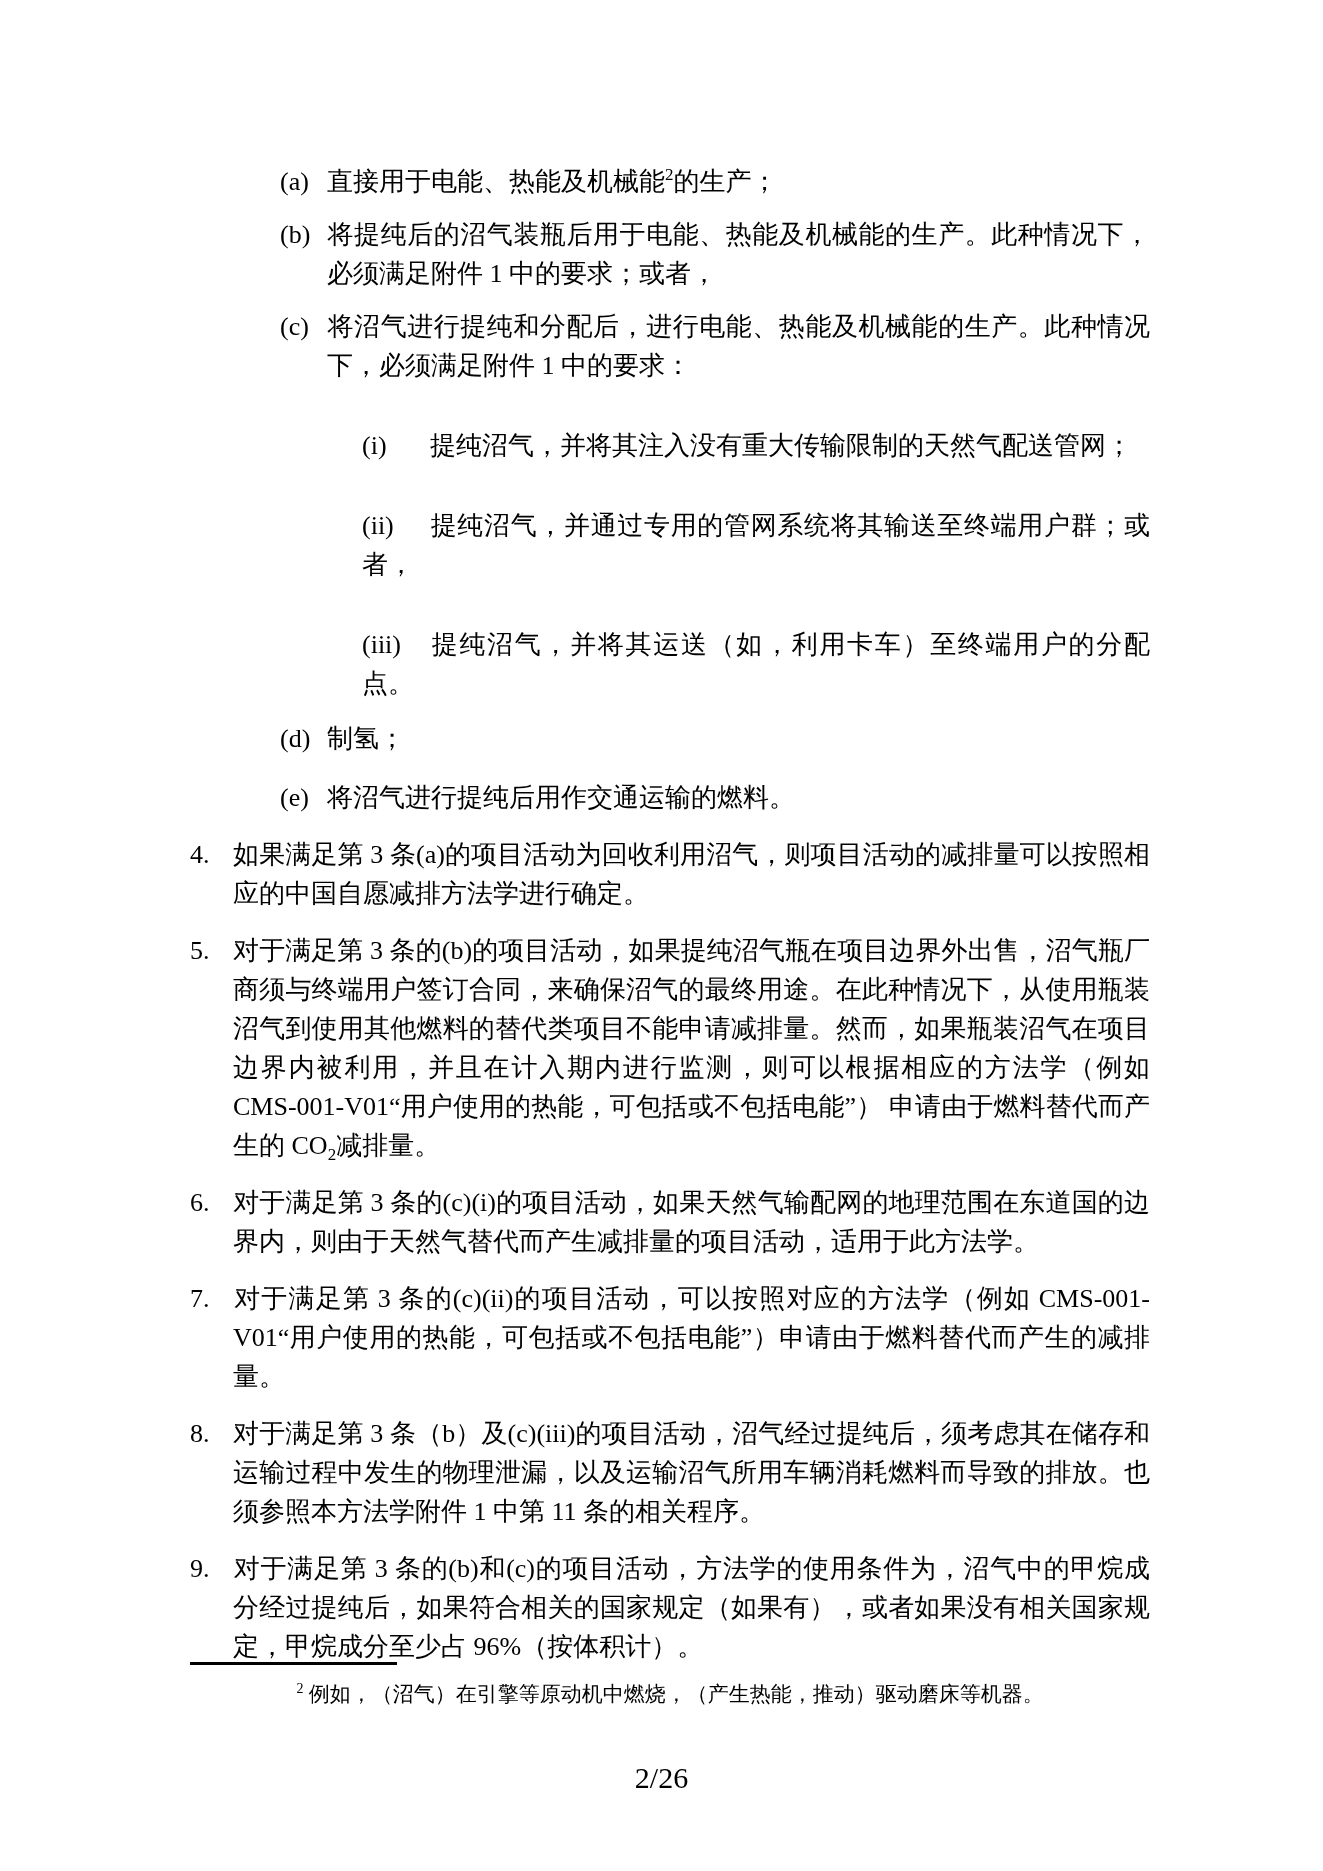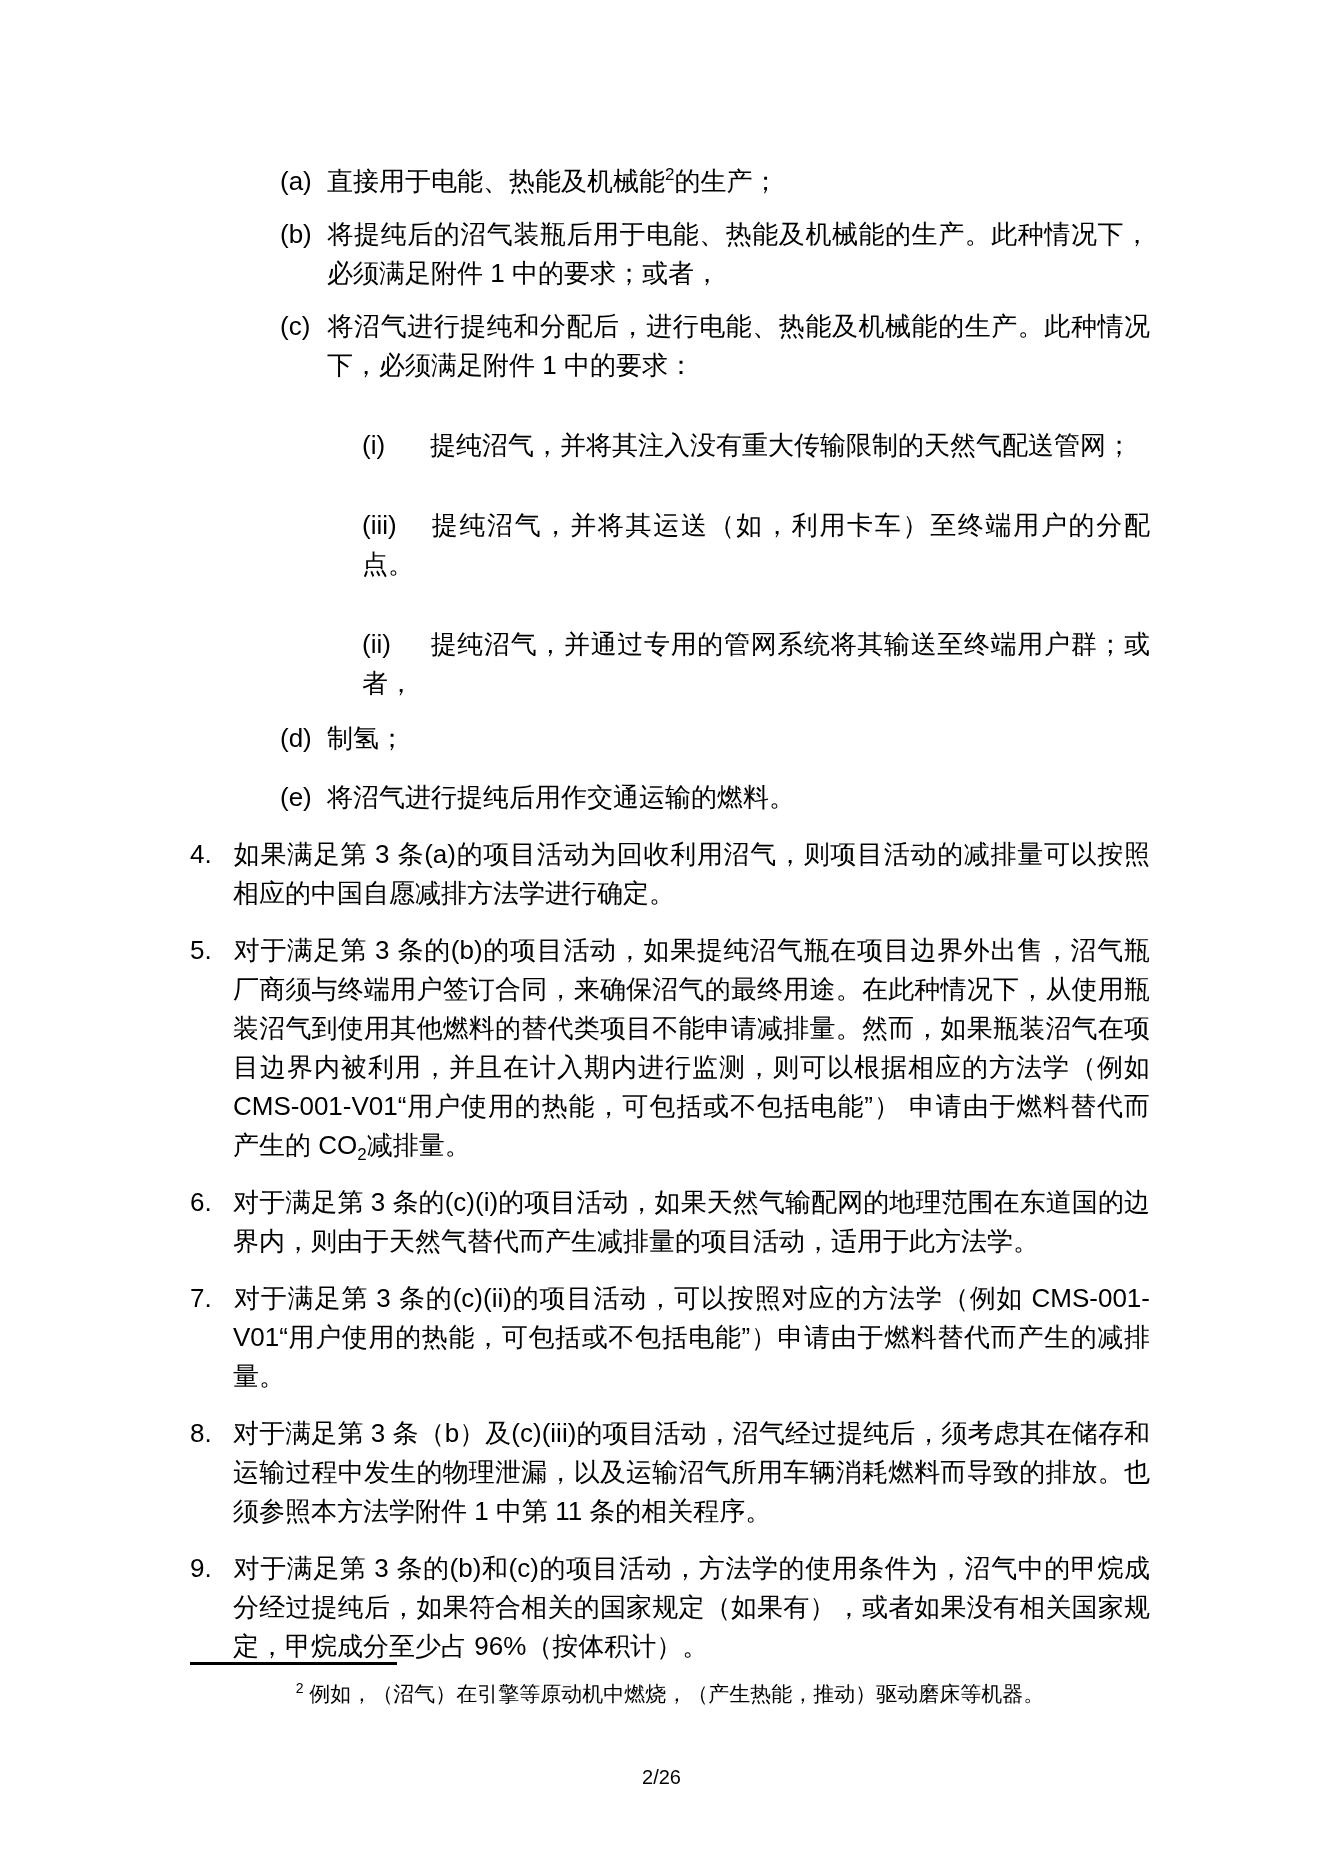--- a/index.html
+++ b/index.html
@@ -2,21 +2,21 @@
 <html><head>
 <meta charset="utf-8">
 <style>
   html, body { margin: 0; padding: 0; background: #ffffff; }
   .page {
     position: relative;
     width: 1323px;
     height: 1858px;
     background: #ffffff;
     color: #000000;
-    font-family: Liberation Sans, sans-serif;
+    font-family: Liberation Serif, serif;
     font-size: 26px;
     line-height: 39px;
     overflow: hidden;
   }
   .content {
     position: absolute;
     left: 190px;
     top: 162px;
     width: 960px;
   }
@@ -67,40 +67,40 @@
     line-height: 30px;
     text-align: center;
   }
   .footnote-line sup { font-size: 14px; }
   .page-number {
     position: absolute;
     left: 0;
     top: 1758px;
     width: 100%;
     text-align: center;
-    font-size: 20px;
+    font-size: 30px;
   }
 </style>
 </head>
 <body>
 
 <div class="page">
   <div class="content">
 
     <div class="l-item"><span class="l-marker">(a)</span><span>直接用于电能、热能及机械能</span><sup>2</sup><span>的生产；</span></div>
 
     <div class="l-item"><span class="l-marker">(b)</span><span>将提纯后的沼气装瓶后用于电能、热能及机械能的生产。此种情况下，必须满足附件 1 中的要求；或者，</span></div>
 
     <div class="l-item"><span class="l-marker">(c)</span><span>将沼气进行提纯和分配后，进行电能、热能及机械能的生产。此种情况下，必须满足附件 1 中的要求：</span></div>
 
     <div class="r-item"><span class="r-marker">(i)</span><span>提纯沼气，并将其注入没有重大传输限制的天然气配送管网；</span></div>
 
+    <div class="r-item"><span class="r-marker">(ii)</span><span>提纯沼气，并通过专用的管网系统将其输送至终端用户群；或者，</span></div>
+
     <div class="r-item"><span class="r-marker">(iii)</span><span>提纯沼气，并将其运送（如，利用卡车）至终端用户的分配点。</span></div>
-
-    <div class="r-item"><span class="r-marker">(ii)</span><span>提纯沼气，并通过专用的管网系统将其输送至终端用户群；或者，</span></div>
 
     <div class="l-item"><span class="l-marker">(d)</span><span>制氢；</span></div>
 
     <div class="l-item" style="margin-bottom:18px;margin-top:20px;"><span class="l-marker">(e)</span><span>将沼气进行提纯后用作交通运输的燃料。</span></div>
 
     <div class="n-para"><span class="n-num">4.</span><span>如果满足第 3 条(a)的项目活动为回收利用沼气，则项目活动的减排量可以按照相应的中国自愿减排方法学进行确定。</span></div>
 
     <div class="n-para"><span class="n-num">5.</span><span>对于满足第 3 条的(b)的项目活动，如果提纯沼气瓶在项目边界外出售，沼气瓶厂商须与终端用户签订合同，来确保沼气的最终用途。在此种情况下，从使用瓶装沼气到使用其他燃料的替代类项目不能申请减排量。然而，如果瓶装沼气在项目边界内被利用，并且在计入期内进行监测，则可以根据相应的方法学（例如 CMS-001-V01“用户使用的热能，可包括或不包括电能”） 申请由于燃料替代而产生的 CO</span><sub>2</sub><span>减排量。</span></div>
 
     <div class="n-para"><span class="n-num">6.</span><span>对于满足第 3 条的(c)(i)的项目活动，如果天然气输配网的地理范围在东道国的边界内，则由于天然气替代而产生减排量的项目活动，适用于此方法学。</span></div>

